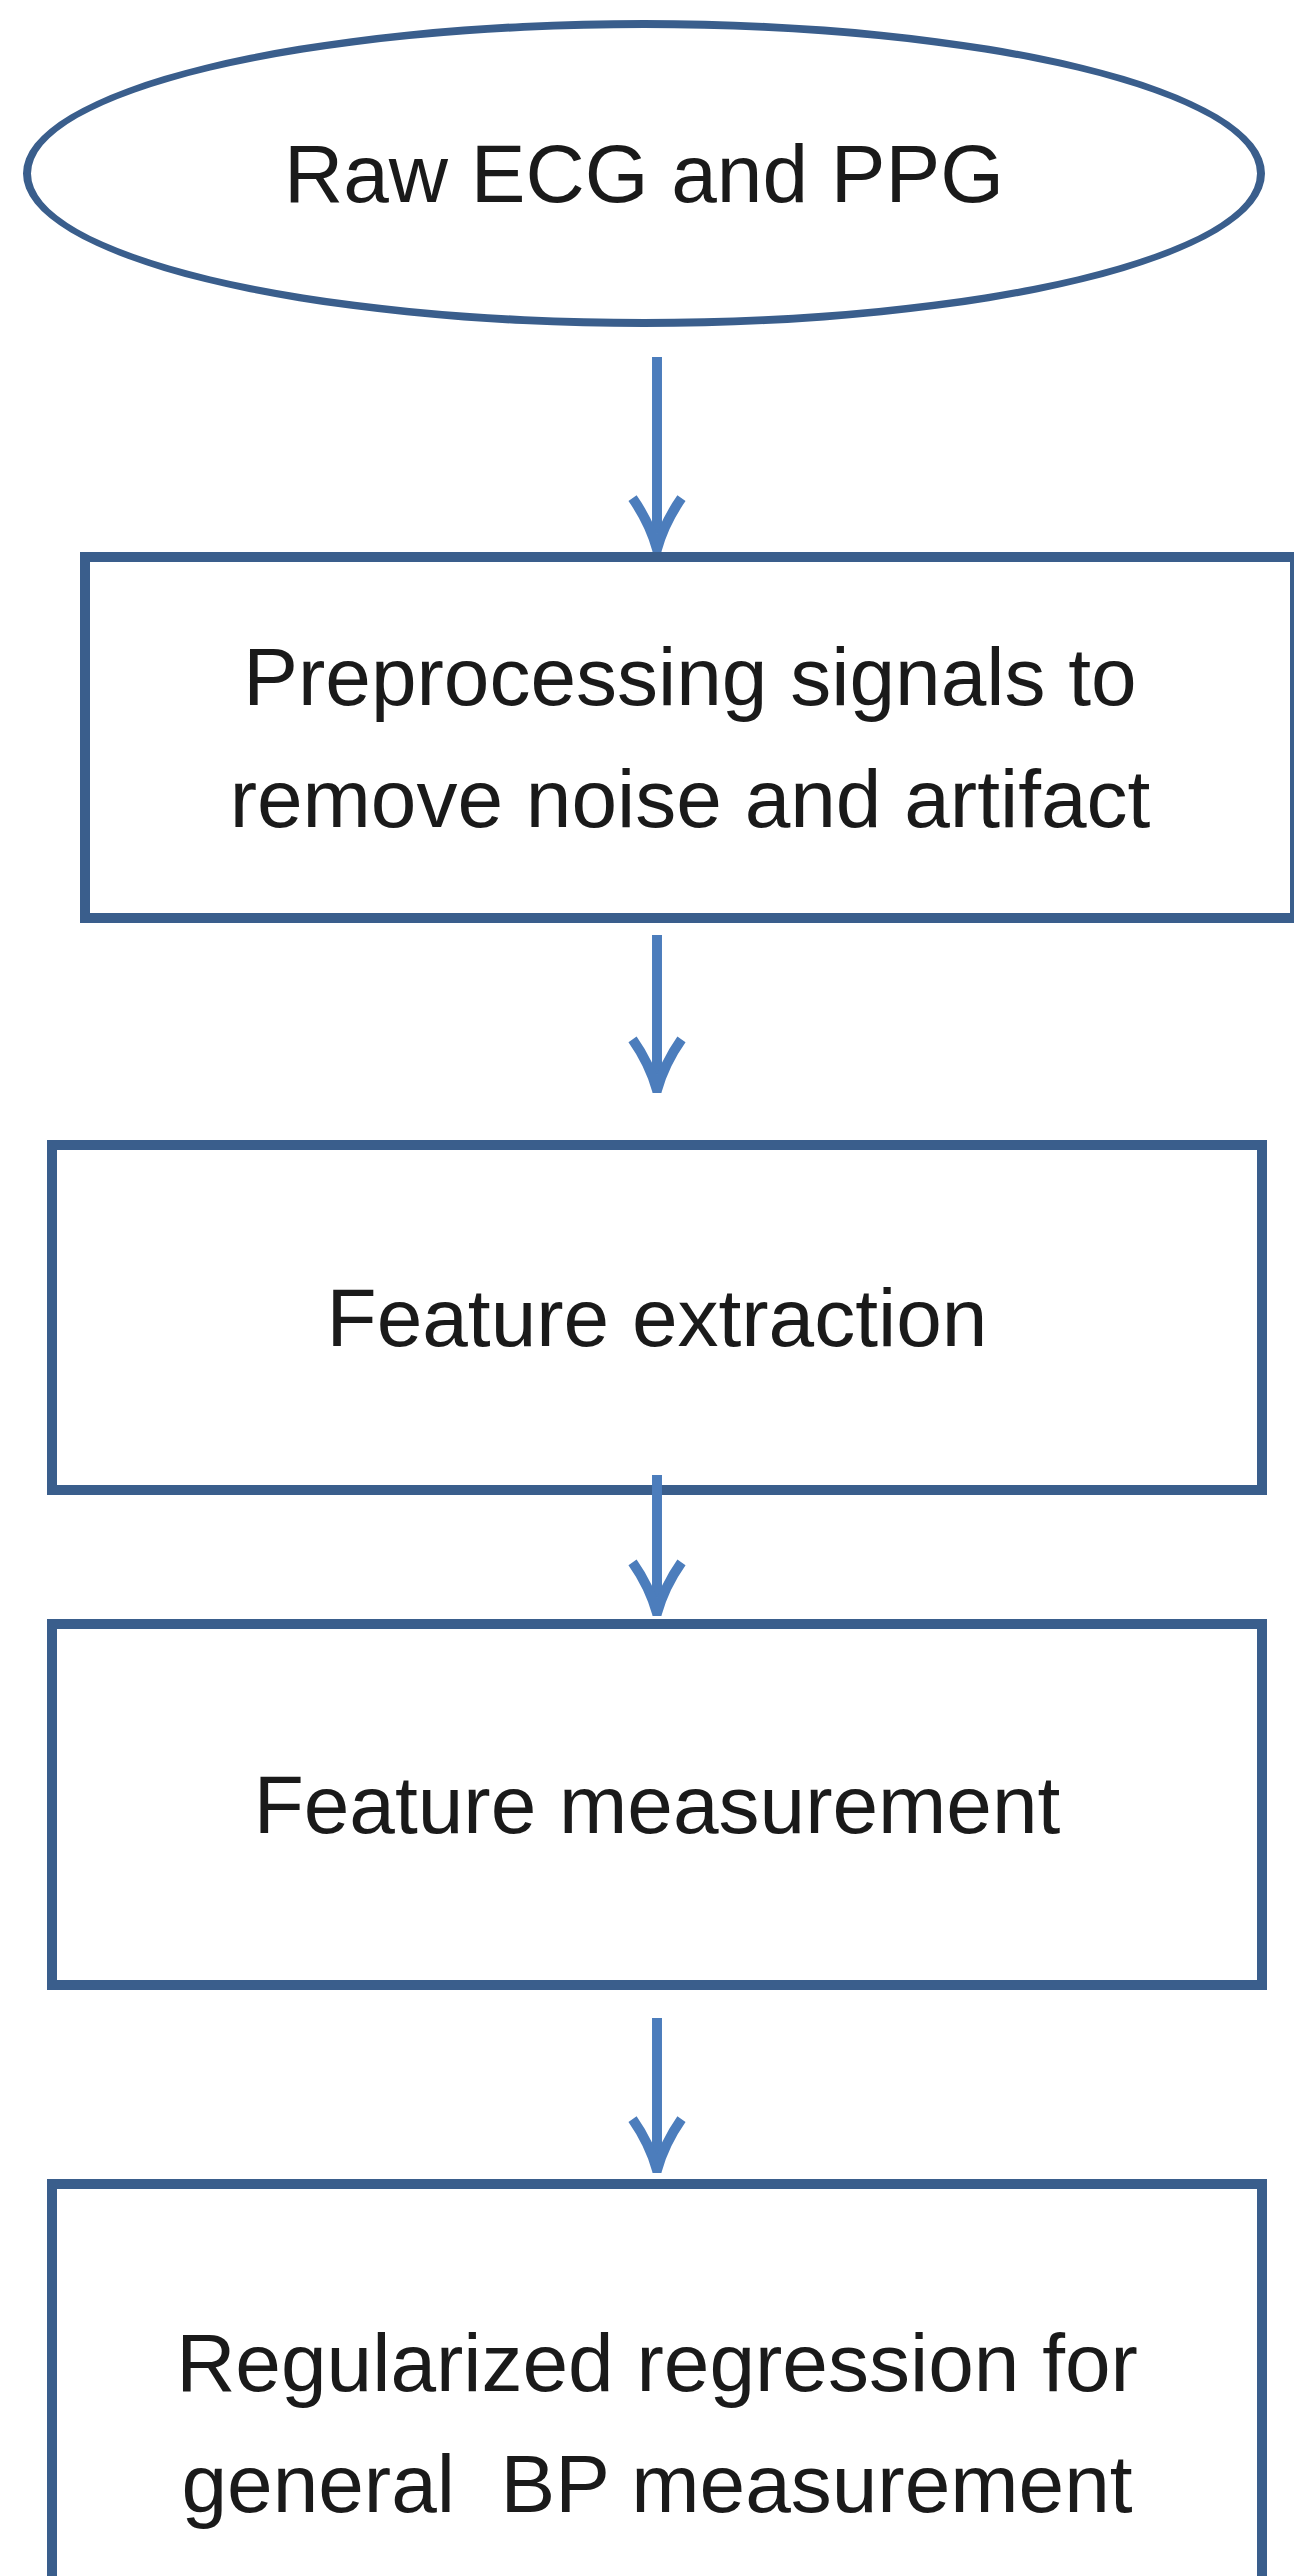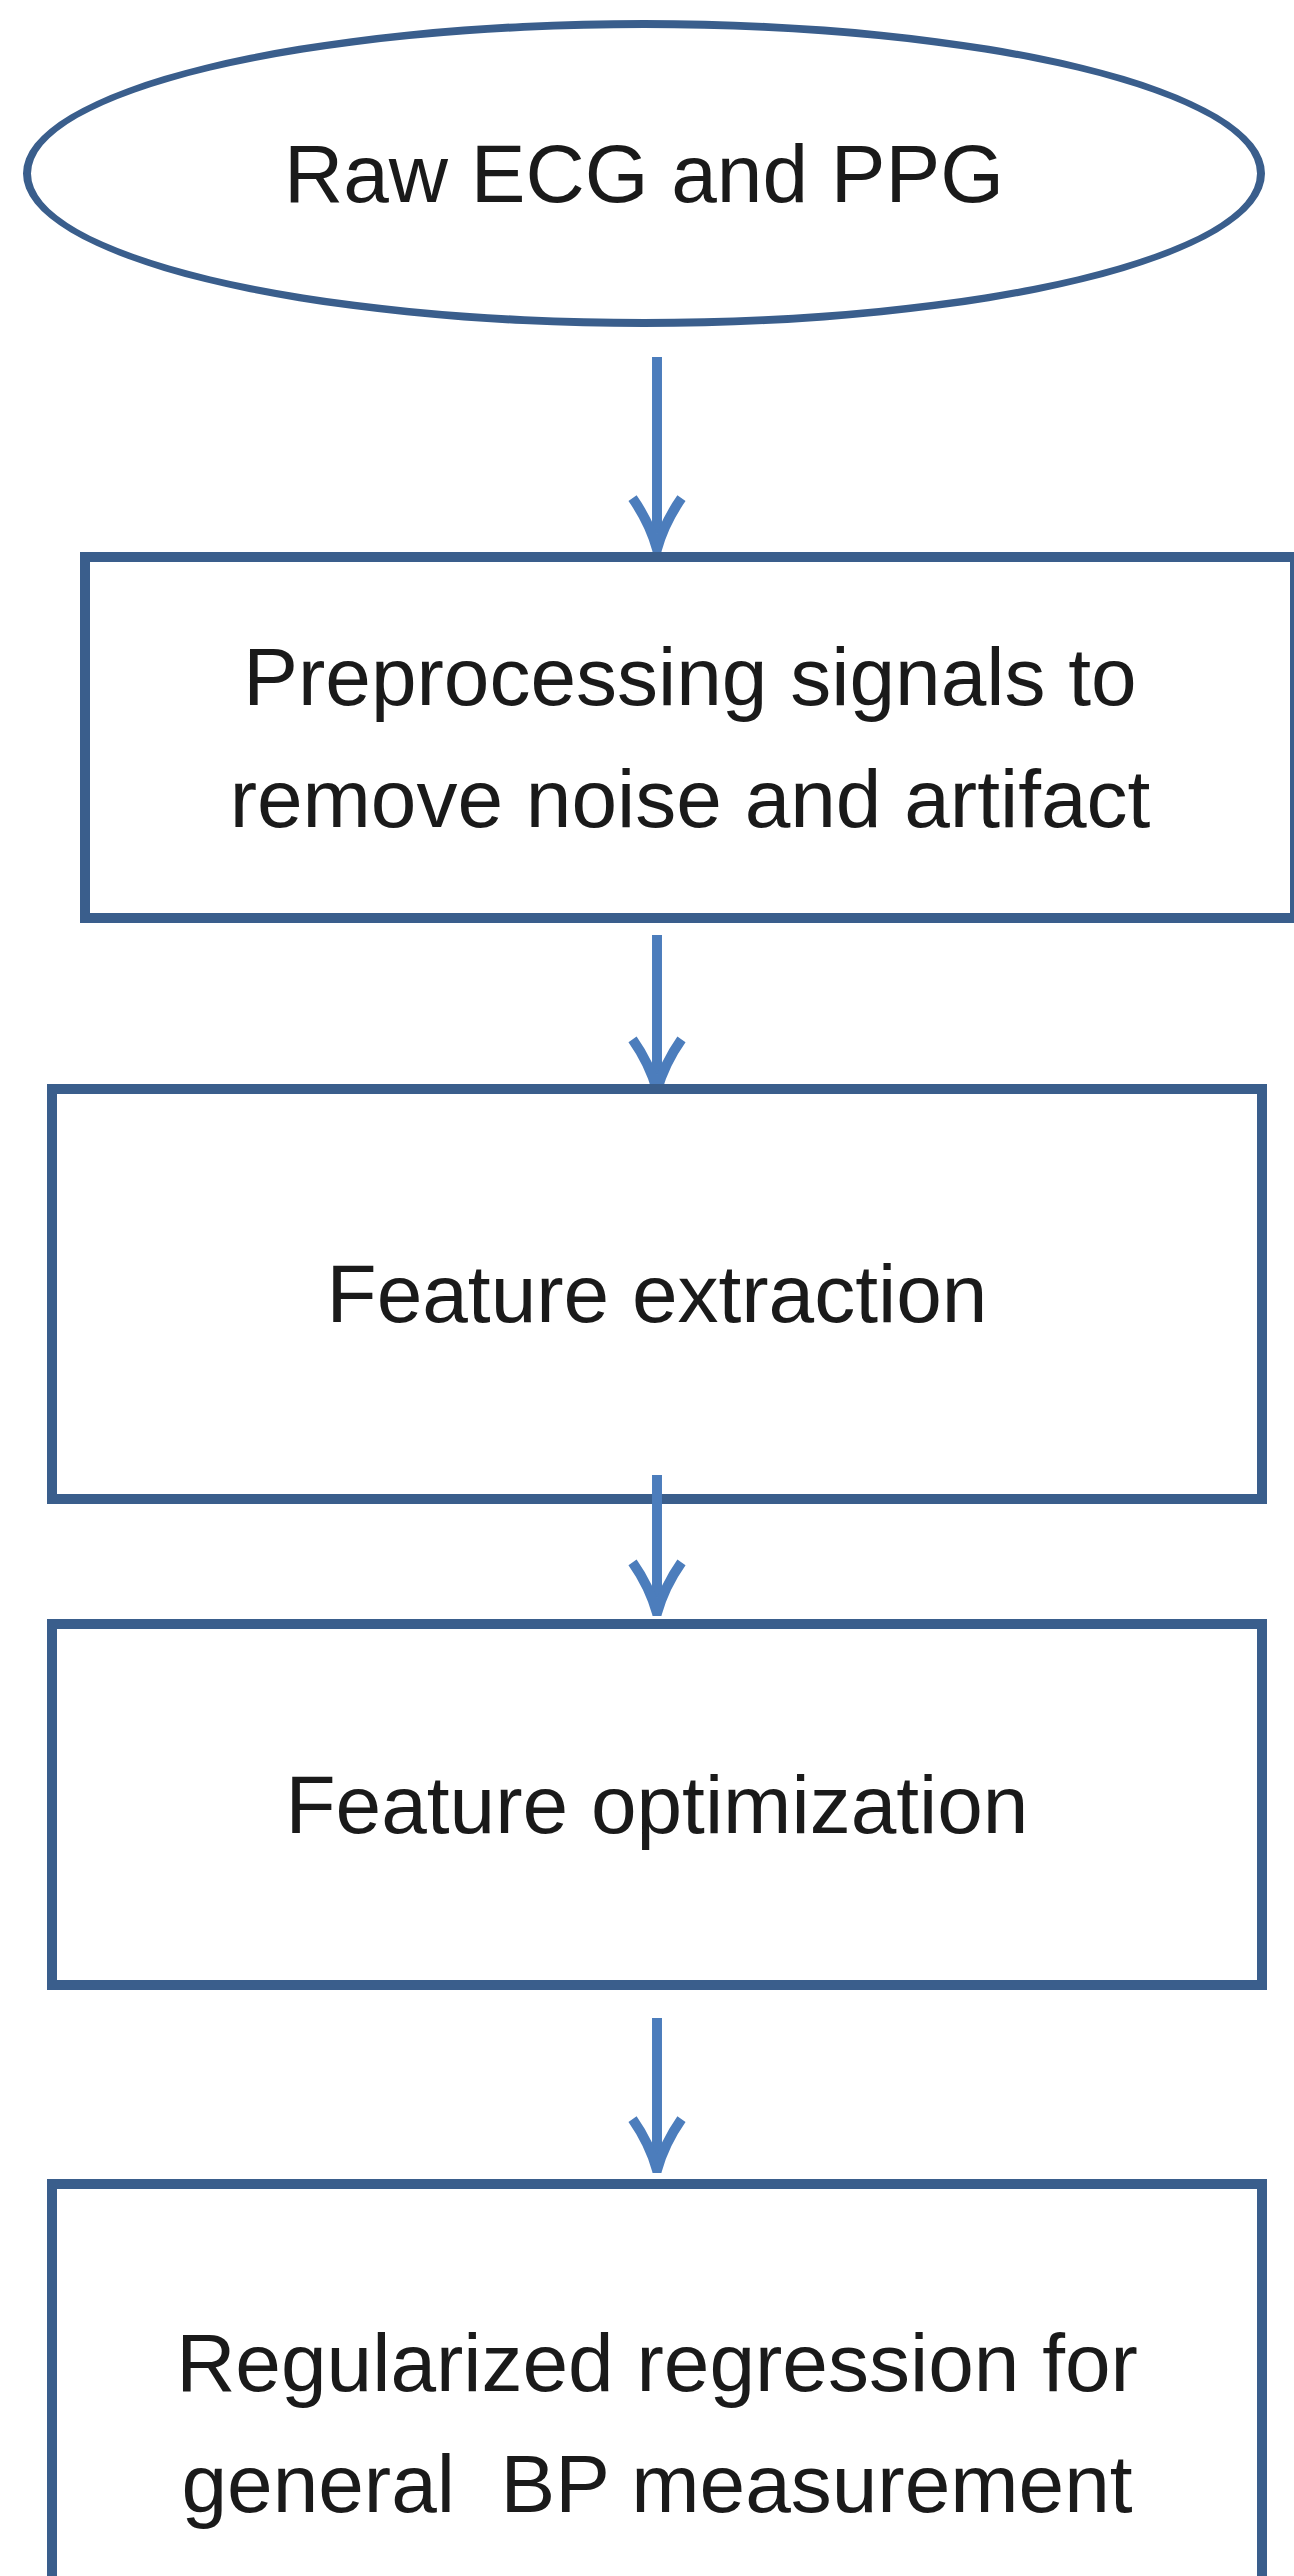--- a/index.html
+++ b/index.html
@@ -32,21 +32,21 @@
   .node.ellipse {
     border: 8.2px solid var(--shape-border, #3a5e8c);
     border-radius: 50%;
     left: 23px;  top: 20px;  width: 1242px; height: 307px;
   }
   .node.rect {
     border: 10px solid var(--shape-border, #3a5e8c);
     left: 47px; width: 1220px;
   }
   .n-preprocess   { top: 552px;  height: 371px; margin-left: 33px; }
-  .n-extract      { top: 1084px; height: 420px; }
+  .n-extract      { top: 1140px; height: 355px; }
   .n-optimize     { top: 1619px; height: 371px; }
   .n-regression   { top: 2179px; height: 488px; }
 
   .arrow {
     position: absolute;
     left: 628px;
     width: 58px;
     color: var(--arrow, #4c7dbc);
   }
   .a1 { top: 357px;  height: 195px; }
@@ -88,21 +88,21 @@
   </div>
 
   <div class="arrow a3">
     <svg viewBox="0 0 64 155" preserveAspectRatio="none">
       <line x1="32" y1="0" x2="32" y2="135" stroke="currentColor" stroke-width="11"></line>
       <path d="M 5 96 Q 24 123 32 152 Q 40 123 59 96" fill="none" stroke="currentColor" stroke-width="11"></path>
     </svg>
   </div>
 
   <div class="node rect n-optimize">
-    <span>Feature optimization</span>
+    <span>Feature measurement</span>
   </div>
 
   <div class="arrow a4">
     <svg viewBox="0 0 64 170" preserveAspectRatio="none">
       <line x1="32" y1="0" x2="32" y2="150" stroke="currentColor" stroke-width="11"></line>
       <path d="M 5 111 Q 24 138 32 167 Q 40 138 59 111" fill="none" stroke="currentColor" stroke-width="11"></path>
     </svg>
   </div>
 
   <div class="node rect n-regression">

